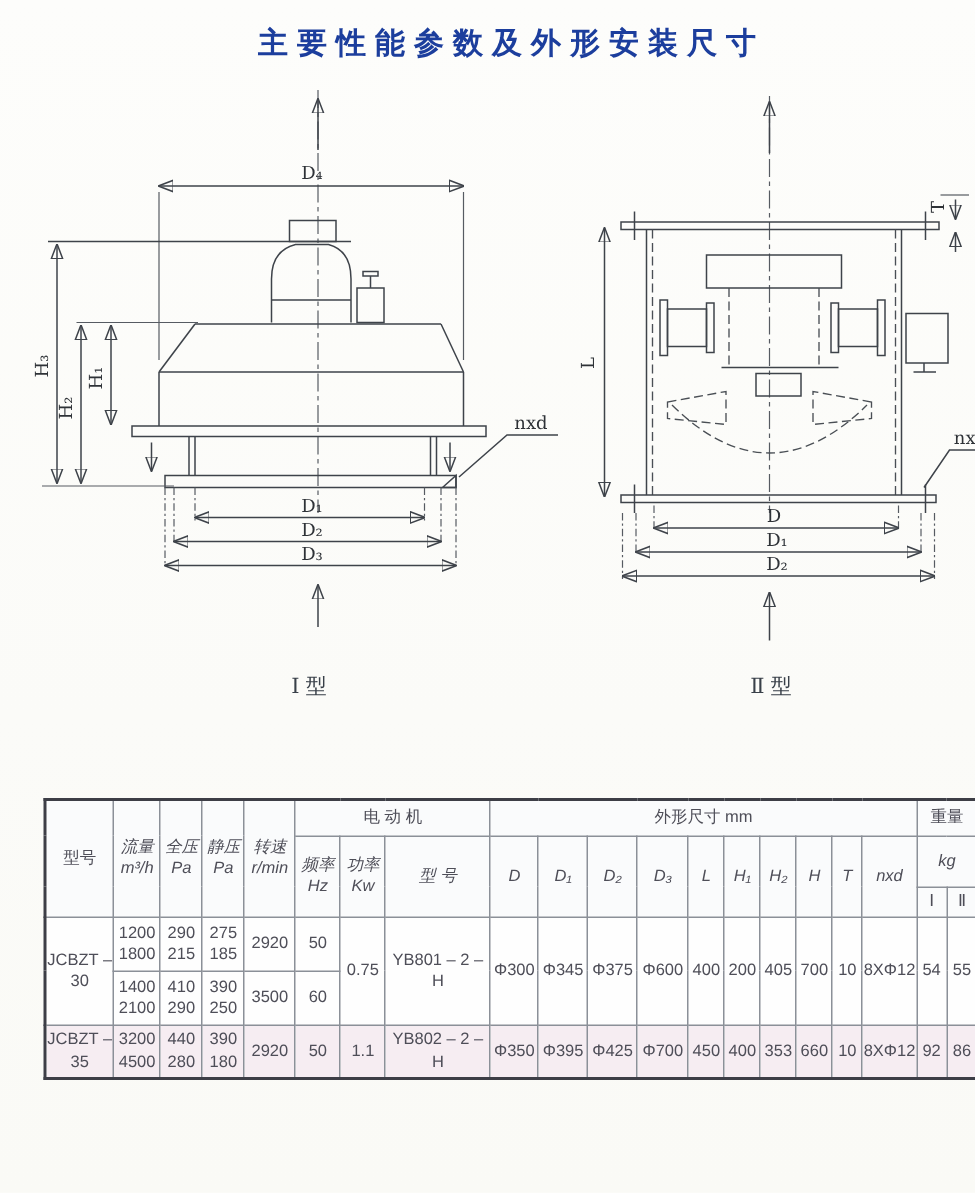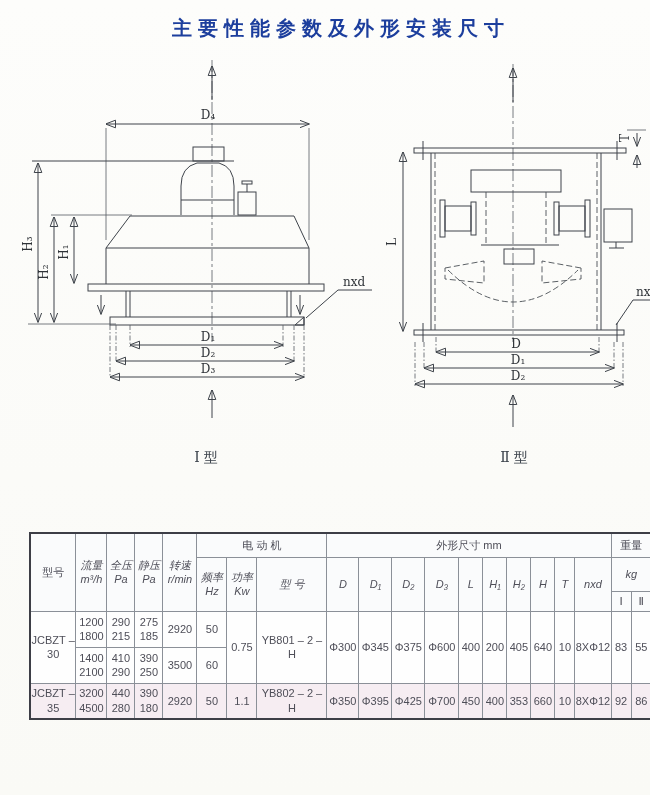--- a/index.html
+++ b/index.html
@@ -309,24 +309,24 @@
           <td>50</td>
           <td rowspan="2">0.75</td>
           <td rowspan="2">YB801 – 2 – H</td>
           <td rowspan="2">Φ300</td>
           <td rowspan="2">Φ345</td>
           <td rowspan="2">Φ375</td>
           <td rowspan="2">Φ600</td>
           <td rowspan="2">400</td>
           <td rowspan="2">200</td>
           <td rowspan="2">405</td>
-          <td rowspan="2">640</td>
+          <td rowspan="2">700</td>
           <td rowspan="2">10</td>
           <td rowspan="2">8XΦ12</td>
-          <td rowspan="2">83</td>
+          <td rowspan="2">54</td>
           <td rowspan="2">55</td>
         </tr>
         <tr class="body-row">
           <td>1400
 2100</td>
           <td>410
 290</td>
           <td>390
 250</td>
           <td>3500</td>

